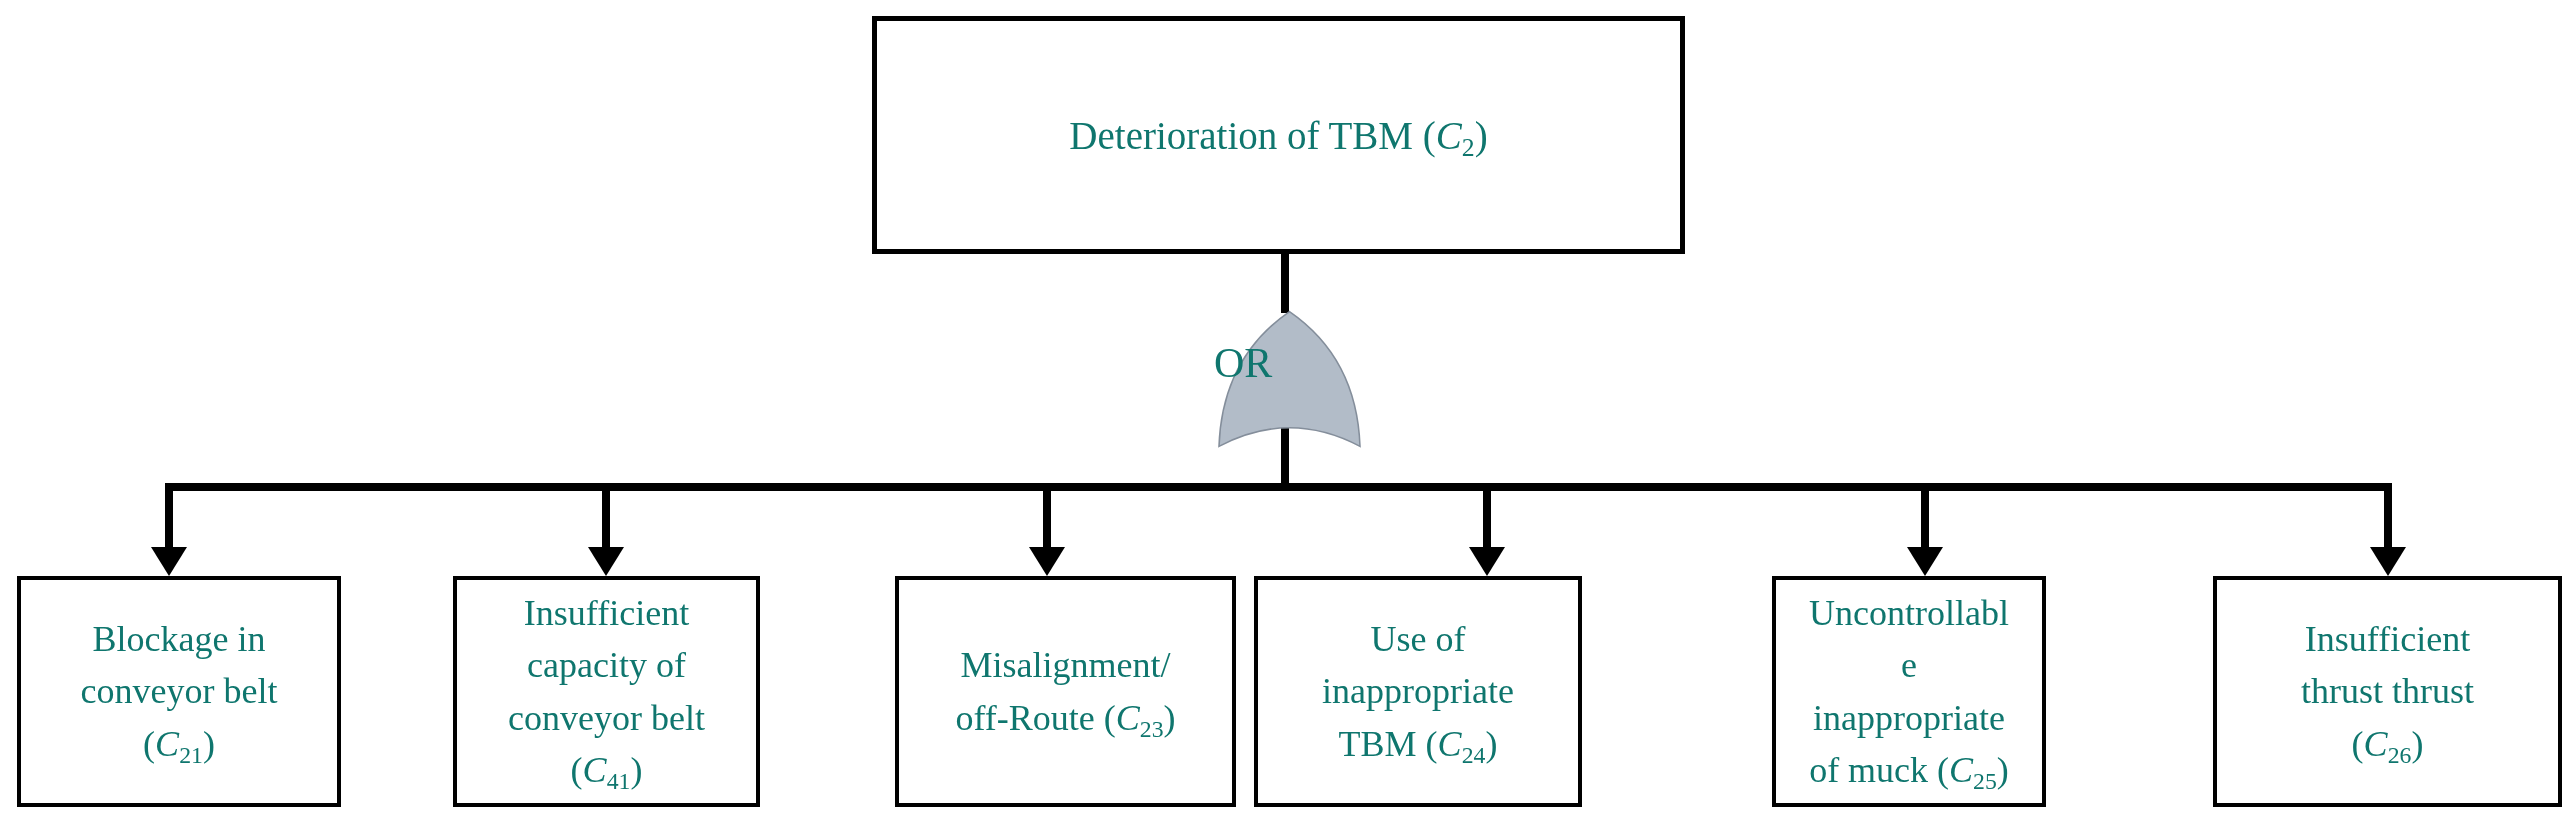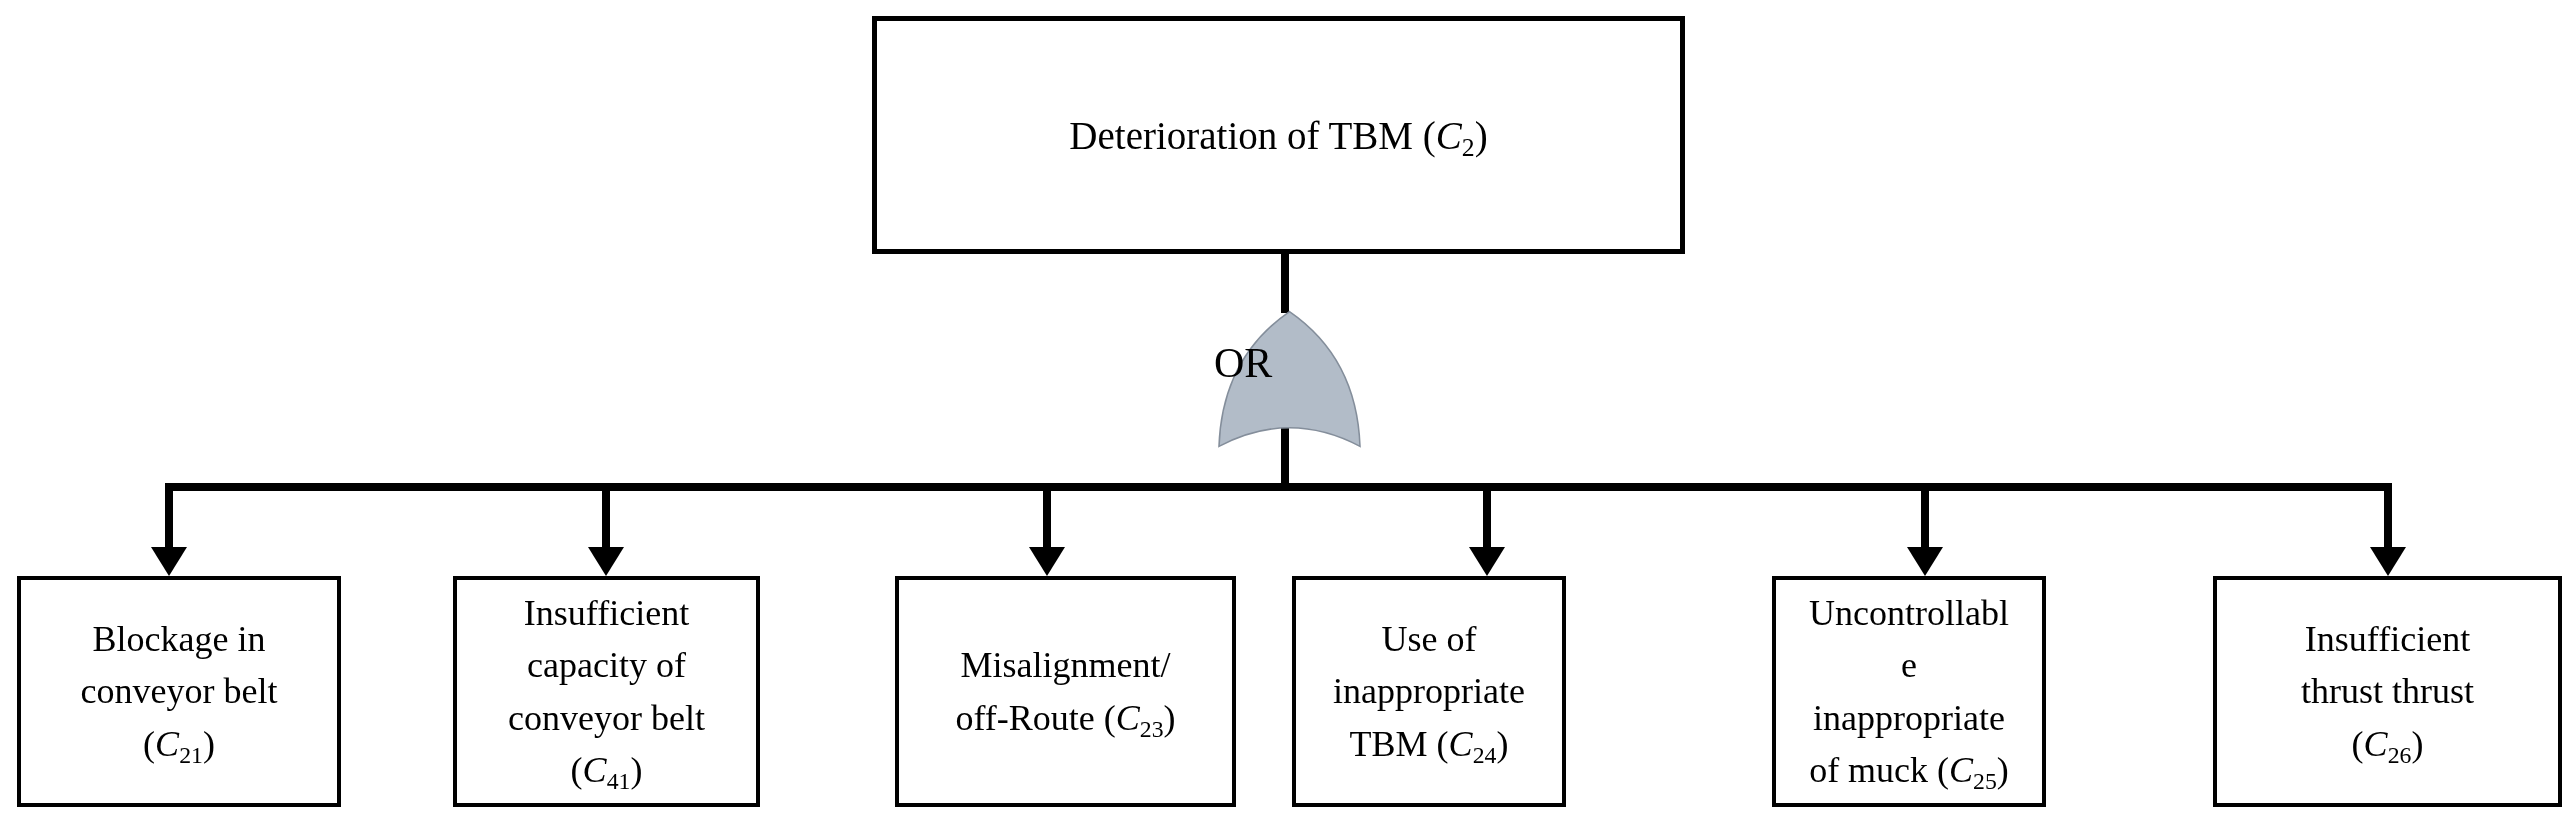--- a/index.html
+++ b/index.html
@@ -2,21 +2,21 @@
 <html style="--line-color: #000000;font-size:12.4px"><head>
 <meta charset="utf-8">
 <style>
   html, body { margin: 0; padding: 0; background: #ffffff; }
   #canvas {
     position: relative;
     width: 2576px;
     height: 833px;
     background: #ffffff;
     font-family: "Liberation Serif", "DejaVu Serif", serif;
-    color: #000000;
+    color: #0f766e;
     overflow: hidden;
   }
   .node {
     position: absolute;
     box-sizing: border-box;
     background: #ffffff;
     border: 4.7px solid #000000;
     display: flex;
     flex-direction: column;
     align-items: center;
@@ -112,21 +112,21 @@
       </div>
   </div>
 
   <div class="node child-node" style="left:895px;width:341px">
     <div>
         <div class="line">Misalignment/</div>
         <div class="line">off-Route (<i>C</i><sub>23</sub>)</div>
       </div>
   </div>
 
-  <div class="node child-node" style="left:1292px;width:274px">
+  <div class="node child-node" style="left:1254px;width:328px">
     <div>
         <div class="line">Use of</div>
         <div class="line">inappropriate</div>
         <div class="line">TBM (<i>C</i><sub>24</sub>)</div>
       </div>
   </div>
 
   <div class="node child-node" style="left:1772px;width:274px">
     <div>
         <div class="line">Uncontrollabl</div>

